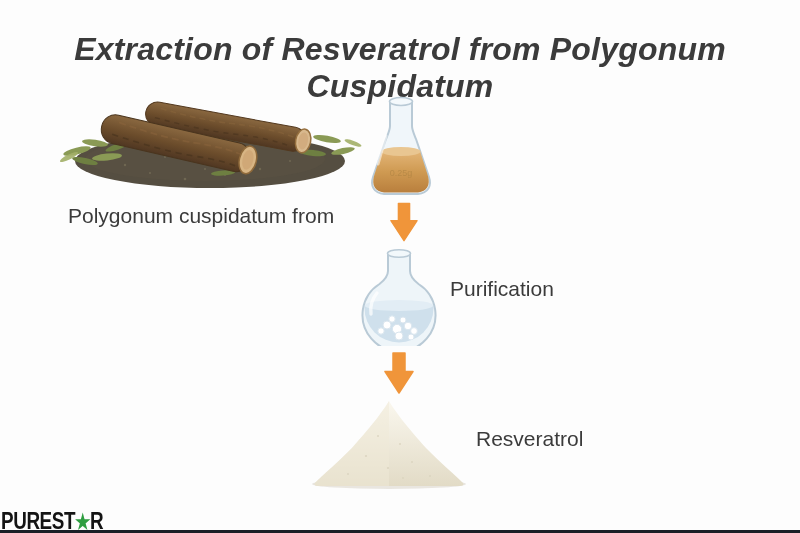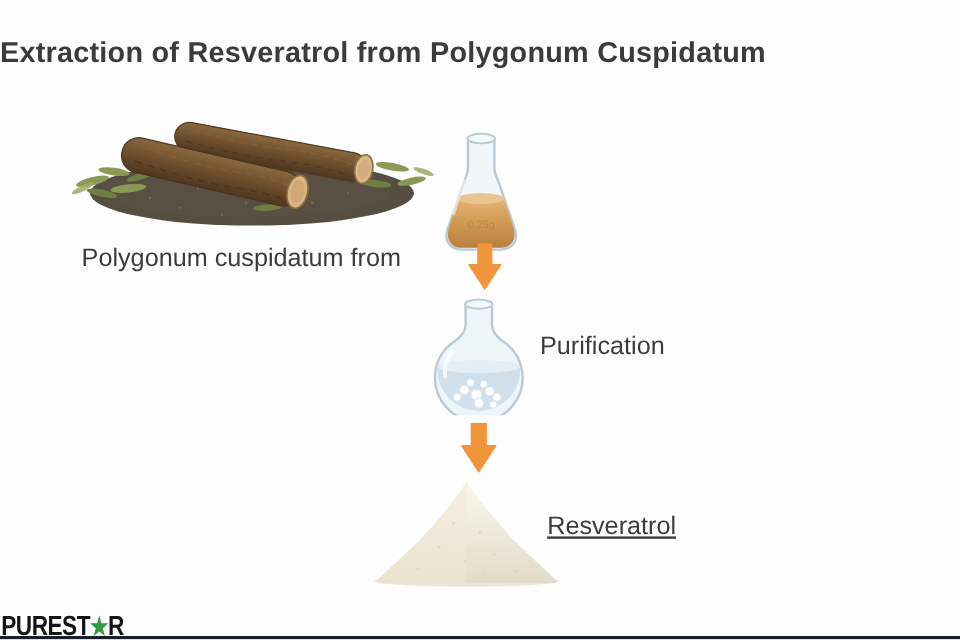--- a/index.html
+++ b/index.html
@@ -4,35 +4,35 @@
 <style>
   html,body{margin:0;padding:0;}
   .canvas{
     position:relative;width:800px;height:533px;overflow:hidden;
     background:var(--background,#fdfdfd);
     font-family:"Liberation Sans",sans-serif;
     color:var(--text,#3b3b3b);
   }
   .title{
     position:absolute;top:31px;left:0;width:100%;
-    font-size:24px;font-weight:700;
-    letter-spacing:.2px;color:var(--text,#3b3b3b);
+    text-align:center;font-size:32px;font-weight:700;
+    letter-spacing:.2px;color:var(--text,#3b3b3b);font-style:italic;
   }
   .abs{position:absolute;}
   .label{font-size:21px;font-weight:400;color:var(--text,#3b3b3b);white-space:nowrap;}
   .root-figure{left:55px;top:95px;width:310px;height:100px;}
   .root-label{left:68px;top:204px;}
-  .flask1{left:362px;top:108px;width:78px;height:106px;text-align:right;}
+  .flask1{left:362px;top:94px;width:78px;height:106px;text-align:right;}
   .extraction-label{left:430px;top:123px;}
   .arrow1{left:390px;top:201px;width:28px;height:43px;}
   .flask2{left:351px;top:247px;width:97px;height:99px;}
   .purification-label{left:436px;top:277px;margin-left:14px;}
   .arrow2{left:384px;top:352px;width:30px;height:43px;}
   .powder-figure{left:308px;top:396px;width:162px;height:94px;}
-  .result-label{left:456px;top:423px;line-height:32px;text-decoration:underline;}
+  .result-label{left:476px;top:423px;line-height:32px;}
   .logo{
     left:1px;top:508px;font-size:23px;font-weight:700;letter-spacing:-.5px;
     transform:scaleX(.82);transform-origin:left center;white-space:nowrap;
     color:var(--logo-black,#141414);
   }
   .logo .star{color:var(--logo-green,#2f9e41);font-size:21px;}
   .bottom-bar{left:0;bottom:0;width:100%;height:3px;background:var(--bottom-bar,#1a1e26);}
   svg{display:block;width:100%;height:100%;}
 </style>
 </head>

